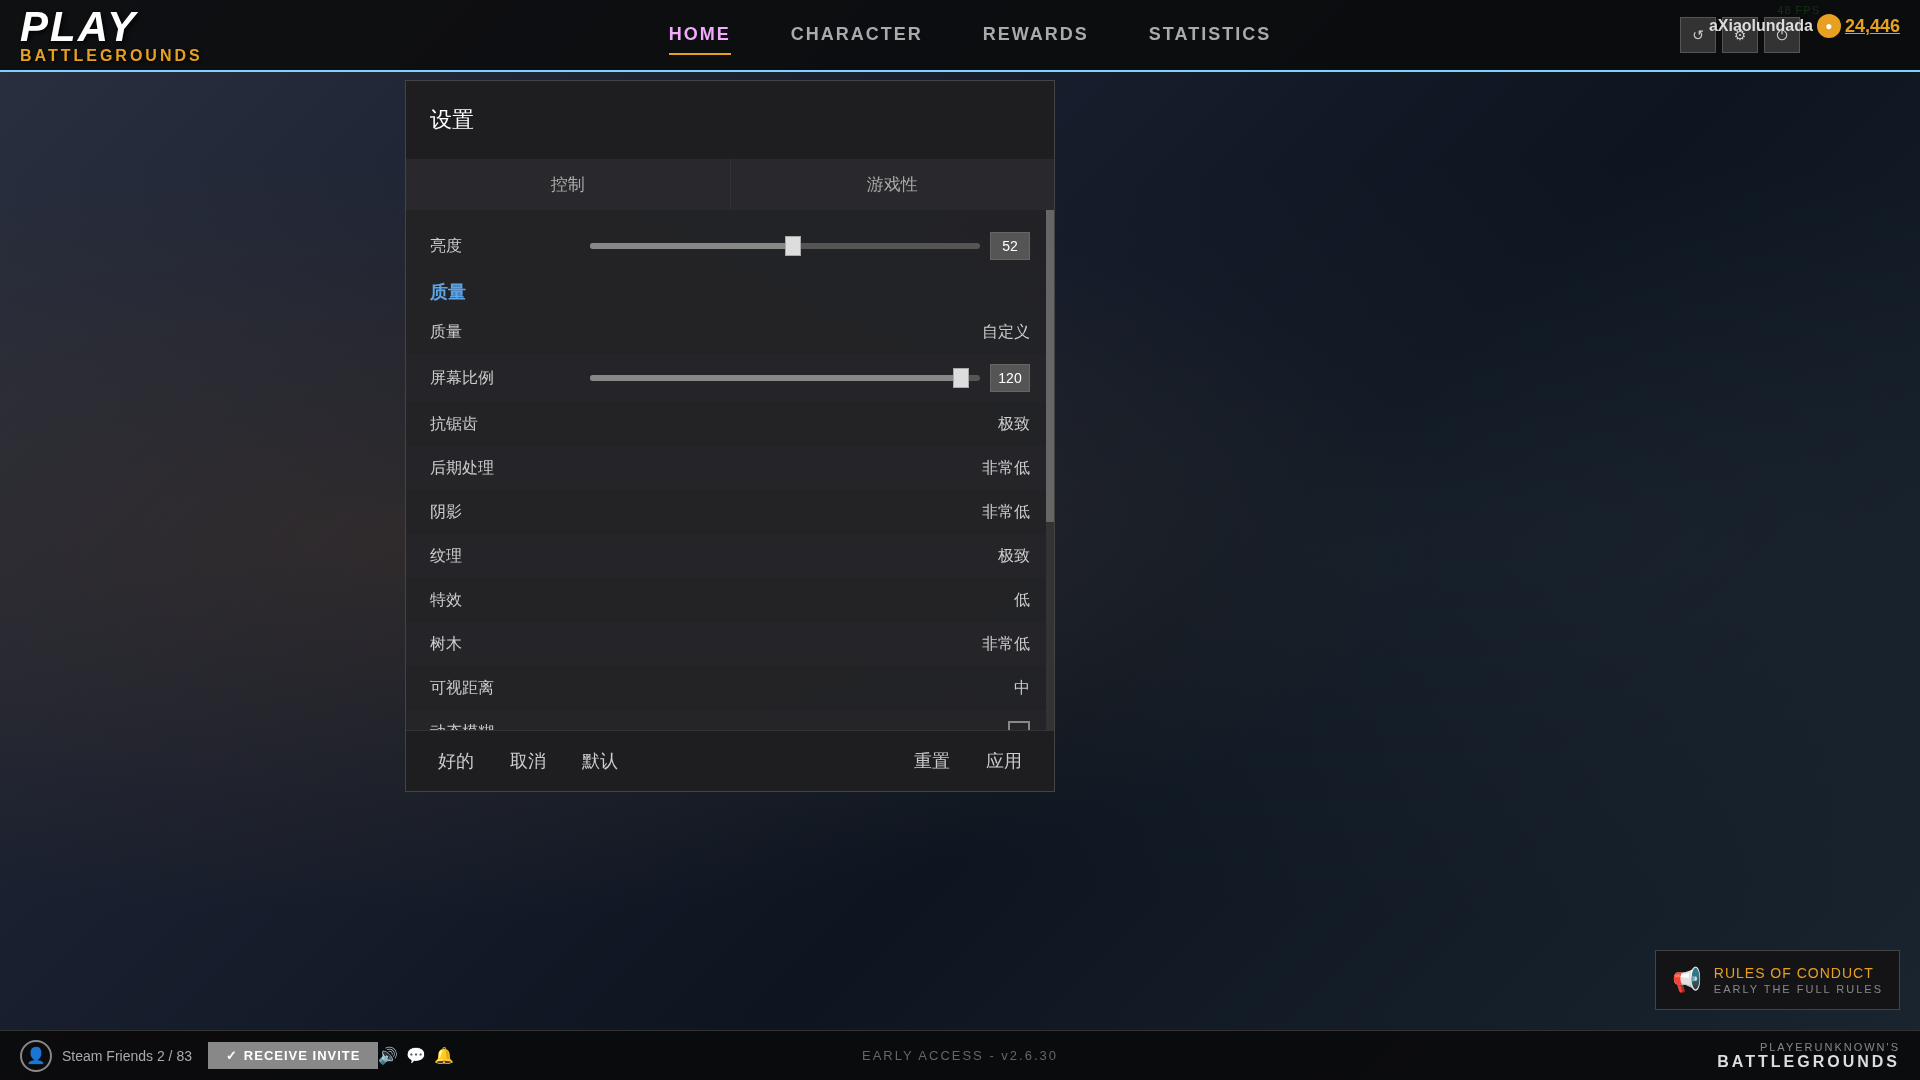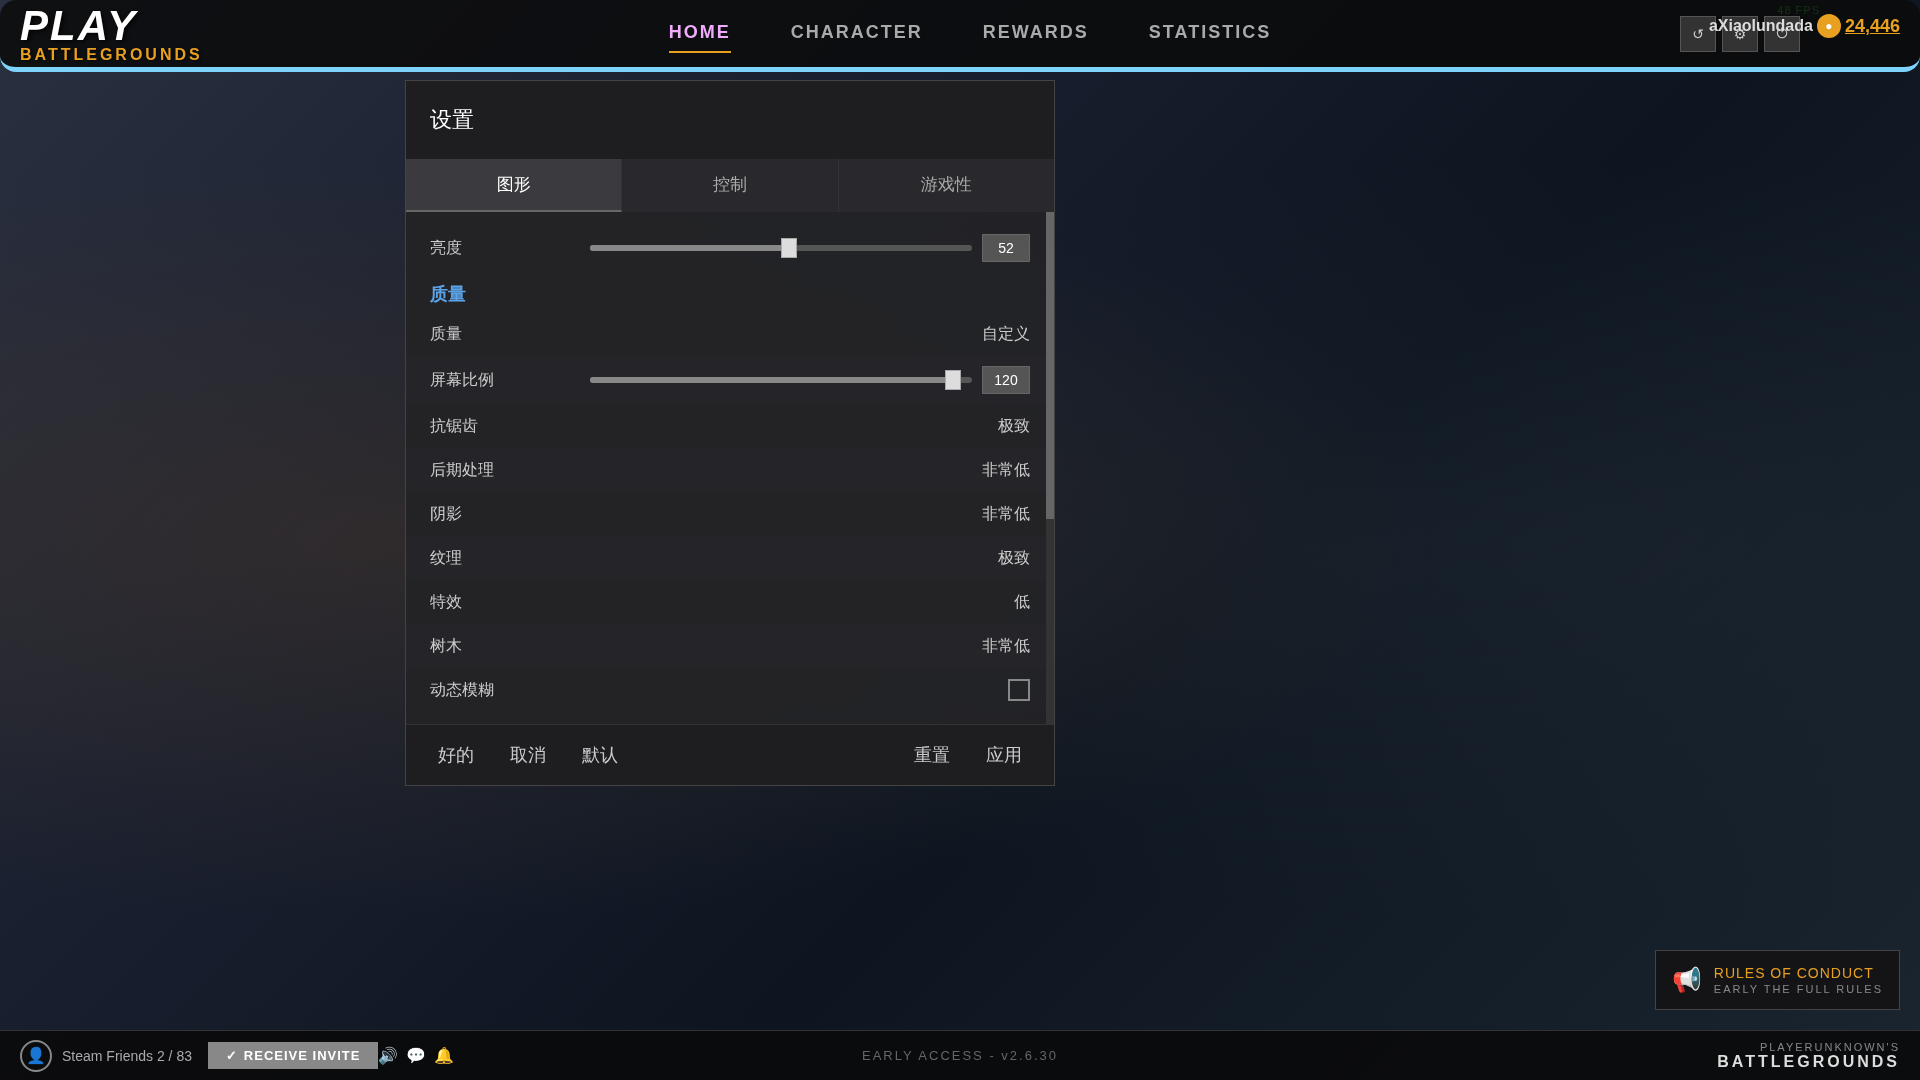--- a/index.html
+++ b/index.html
@@ -28,25 +28,24 @@
     }
 
     
     .topbar {
       position: absolute;
       top: 0;
       left: 0;
       right: 0;
       height: 72px;
       background: rgba(10,10,10,0.85);
-      border-bottom: 5px solid #7dd3fc;
+      border-bottom: 2px solid #7dd3fc;
       display: flex;
       align-items: center;
       z-index: 100;
-      border-radius: 16px;
     }
 
     .logo-area {
       width: 260px;
       padding-left: 20px;
       display: flex;
       flex-direction: column;
       line-height: 1;
     }
     .logo-play {
@@ -239,21 +238,21 @@
     }
     .slider-thumb {
       width: 16px;
       height: 20px;
       background: #ddd;
       position: absolute;
       top: -7px;
       border: 1px solid #aaa;
     }
     .slider-number {
-      width: 48px;
+      width: 40px;
       height: 28px;
       background: #555;
       border: 1px solid #666;
       display: flex;
       align-items: center;
       justify-content: center;
       font-size: 14px;
       color: #fff;
     }
 
@@ -463,21 +462,20 @@
 <div class="user-area">
   <span class="username">aXiaolundada</span>
   <div class="coin-icon">●</div>
   <span class="coin-amount">24,446</span>
 </div>
 
 <div class="settings-panel">
   <div class="panel-title">设置</div>
 
   <div class="tabs-row">
-    <div class="tab active">图形</div>
     <div class="tab">控制</div>
     <div class="tab">游戏性</div>
   </div>
 
   <div class="scroll-area">
     <div class="settings-content">
 
       <div class="setting-row">
         <span class="setting-label">亮度</span>
         <div class="slider-container">
@@ -530,20 +528,24 @@
       <div class="setting-row">
         <span class="setting-label">特效</span>
         <span class="setting-value">低</span>
       </div>
 
       <div class="setting-row">
         <span class="setting-label">树木</span>
         <span class="setting-value">非常低</span>
       </div>
 
+      <div class="setting-row">
+        <span class="setting-label">可视距离</span>
+        <span class="setting-value">中</span>
+      </div>
 
       <div class="setting-row">
         <span class="setting-label">动态模糊</span>
         <div style="margin-left:auto">
           <div class="checkbox-box"></div>
         </div>
       </div>
 
     </div>
     <div class="scrollbar">

